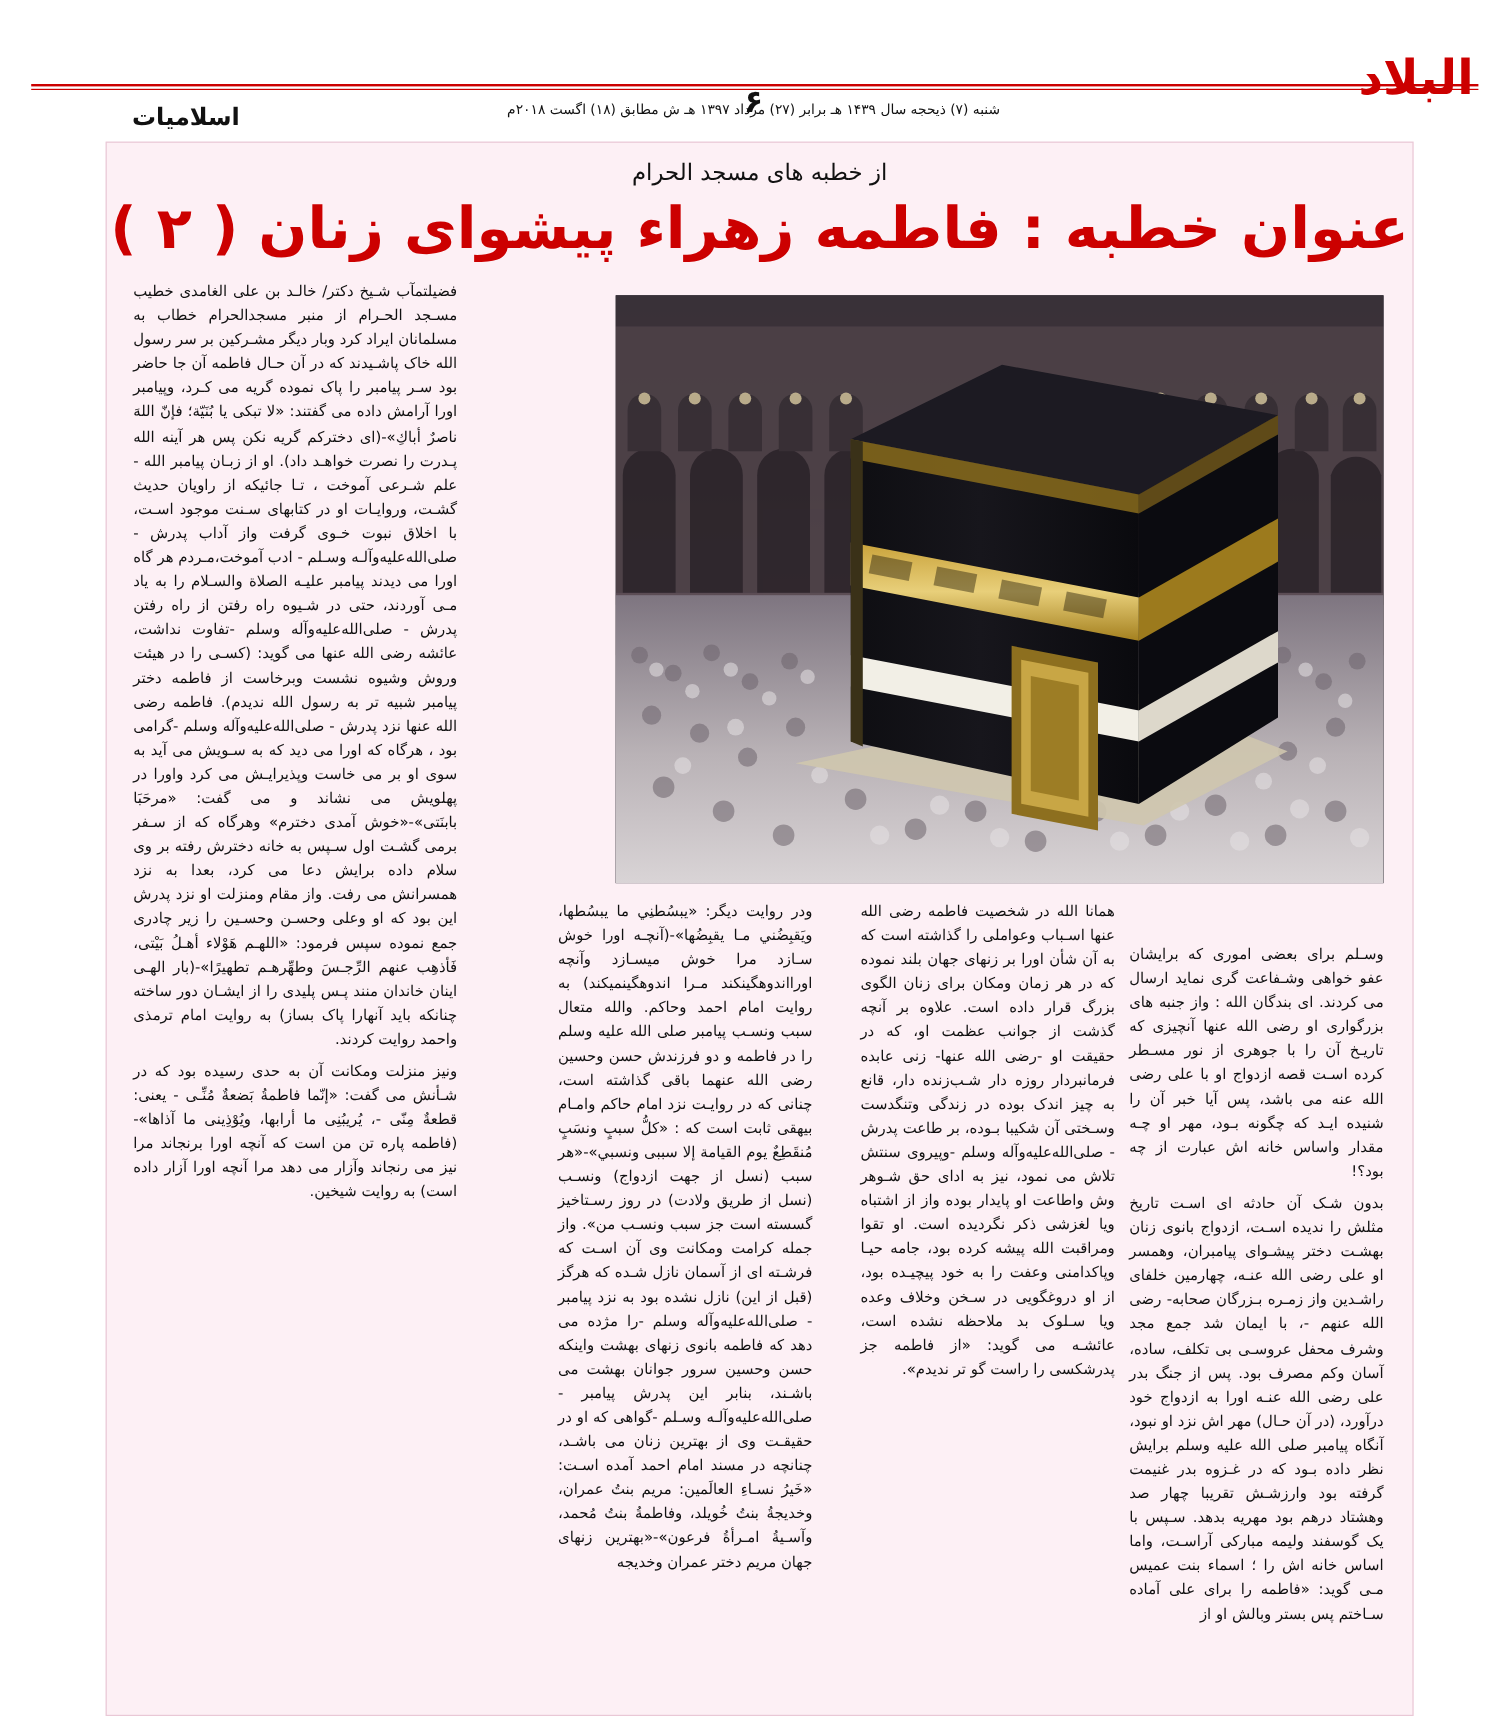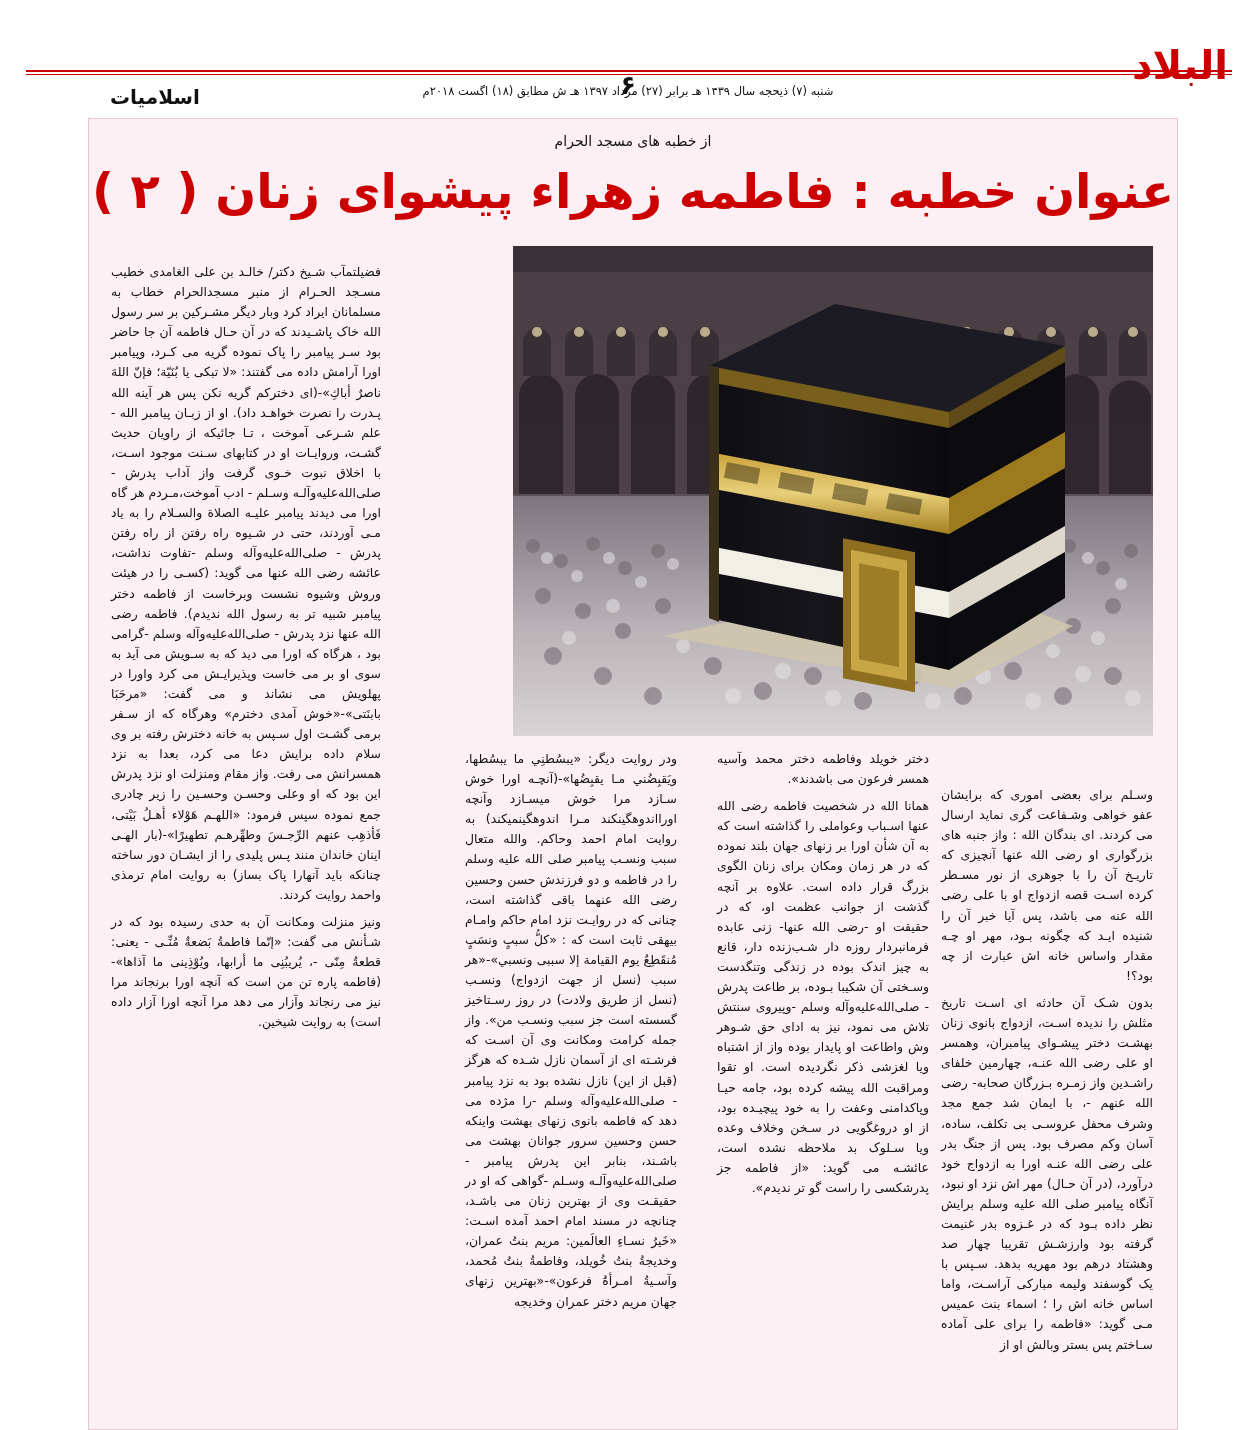--- a/index.html
+++ b/index.html
@@ -93,21 +93,21 @@
     border: 1px solid #e9c8d6;
     box-sizing: border-box;
   }
 
   
   .kicker {
     position: absolute;
     top: 14px;
     width: 100%;
     text-align: center;
-    font-size: 14px;
+    font-size: 19px;
     color: #111;
     direction: rtl;
     margin-left: 24px;
   }
   .headline {
     position: absolute;
     top: 44px;
     width: 100%;
     text-align: center;
     font-size: 48px;
@@ -134,21 +134,21 @@
     position: absolute;
     font-size: 12.4px;
     line-height: 1.62;
     text-align: justify;
     direction: rtl;
     color: #111;
   }
   .col p { margin: 0 0 7px 0; }
 
   .col-lead {
-    top: 143px;
+    top: 114px;
     left: 22px;
     width: 270px;
     height: 1160px;
   }
 
   
   .col-b1 { top: 666px; right: 24px;  width: 212px; height: 660px; }
   .col-b2 { top: 630px; right: 248px; width: 212px; height: 660px; }
   .col-b3 { top: 630px; right: 500px; width: 212px; height: 660px; }
 </style>
@@ -359,21 +359,20 @@
     <p>فضیلتمآب شـیخ دکتر/ خالـد بن علی الغامدی خطیب مسـجد الحـرام از منبر مسجدالحرام خطاب به مسلمانان ایراد کرد وبار دیگر مشـرکین بر سر رسول الله خاک پاشـیدند که در آن حـال فاطمه آن جا حاضر بود سـر پیامبر را پاک نموده گریه می کـرد، وپیامبر اورا آرامش داده می گفتند: «لا تبکی یا بُنَیّة؛ فإنّ اللهَ ناصرٌ أباكِ»-(ای دخترکم گریه نکن پس هر آینه الله پـدرت را نصرت خواهـد داد). او از زبـان پیامبر الله - علم شـرعی آموخت ، تـا جائیکه از راویان حدیث گشـت، وروایـات او در کتابهای سـنت موجود اسـت، با اخلاق نبوت خـوی گرفت واز آداب پدرش - صلی‌الله‌علیه‌وآلـه وسـلم - ادب آموخت،مـردم هر گاه اورا می دیدند پیامبر علیـه الصلاة والسـلام را به یاد مـی آوردند، حتی در شـیوه راه رفتن از راه رفتن پدرش - صلی‌الله‌علیه‌وآله وسلم -تفاوت نداشت، عائشه رضی الله عنها می گوید: (کسـی را در هیئت وروش وشیوه نشست وبرخاست از فاطمه دختر پیامبر شبیه تر به رسول الله ندیدم). فاطمه رضی الله عنها نزد پدرش - صلی‌الله‌علیه‌وآله وسلم -گرامی بود ، هرگاه که اورا می دید که به سـویش می آید به سوی او بر می خاست وپذیرایـش می کرد واورا در پهلویش می نشاند و می گفت: «مرحَبَا بابنَتی»-«خوش آمدی دخترم» وهرگاه که از سـفر برمی گشـت اول سـپس به خانه دخترش رفته بر وی سلام داده برایش دعا می کرد، بعدا به نزد همسرانش می رفت. واز مقام ومنزلت او نزد پدرش این بود که او وعلی وحسـن وحسـین را زیر چادری جمع نموده سپس فرمود: «اللهـم هَوْلاء أهـلُ بَیْتی، فَأذهِب عنهم الرِّجـسَ وطهِّرهـم تطهیرًا»-(بار الهـی اینان خاندان منند پـس پلیدی را از ایشـان دور ساخته چنانکه باید آنهارا پاک بساز) به روایت امام ترمذی واحمد روایت کردند.</p>
     <p>ونیز منزلت ومکانت آن به حدی رسیده بود که در شـأنش می گفت: «إنّما فاطمةُ بَضعةٌ مُنِّـی - یعنی: قطعةٌ مِنّی -، یُریبُنِی ما أرابها، ويُوْذِینی ما آذاها»-(فاطمه پاره تن من است که آنچه اورا برنجاند مرا نیز می رنجاند وآزار می دهد مرا آنچه اورا آزار داده است) به روایت شیخین.</p>
   </div>
 
   <div class="col col-b1">
     <p>وسـلم برای بعضی اموری که برایشان عفو خواهی وشـفاعت گری نماید ارسال می کردند. ای بندگان الله : واز جنبه های بزرگواری او رضی الله عنها آنچیزی که تاریـخ آن را با جوهری از نور مسـطر کرده اسـت قصه ازدواج او با علی رضی الله عنه می باشد، پس آیا خبر آن را شنیده ایـد که چگونه بـود، مهر او چـه مقدار واساس خانه اش عبارت از چه بود؟!</p>
     <p>بدون شـک آن حادثه ای اسـت تاریخ مثلش را ندیده اسـت، ازدواج بانوی زنان بهشـت دختر پیشـوای پیامبران، وهمسر او علی رضی الله عنـه، چهارمین خلفای راشـدین واز زمـره بـزرگان صحابه- رضی الله عنهم -، با ایمان شد جمع مجد وشرف محفل عروسـی بی تکلف، ساده، آسان وکم مصرف بود. پس از جنگ بدر علی رضی الله عنـه اورا به ازدواج خود درآورد، (در آن حـال) مهر اش نزد او نبود، آنگاه پیامبر صلی الله علیه وسلم برایش نظر داده بـود که در غـزوه بدر غنیمت گرفته بود وارزشـش تقریبا چهار صد وهشتاد درهم بود مهریه بدهد. سـپس با یک گوسفند ولیمه مبارکی آراسـت، واما اساس خانه اش را ؛ اسماء بنت عمیس مـی گوید: «فاطمه را برای علی آماده سـاختم پس بستر وبالش او از</p>
   </div>
 
   <div class="col col-b2">
-    <p>دختر خویلد وفاطمه دختر محمد وآسیه همسر فرعون می باشدند».</p>
     <p>همانا الله در شخصیت فاطمه رضی الله عنها اسـباب وعواملی را گذاشته است که به آن شأن اورا بر زنهای جهان بلند نموده که در هر زمان ومکان برای زنان الگوی بزرگ قرار داده است.  علاوه بر آنچه گذشت از جوانب عظمت او، که در حقیقت او -رضی الله عنها- زنی عابده فرمانبردار روزه دار شـب‌زنده دار، قانع به چیز اندک بوده در زندگی وتنگدست وسـختی آن شکیبا بـوده، بر طاعت پدرش - صلی‌الله‌علیه‌وآله وسلم -وپیروی سنتش تلاش می نمود، نیز به ادای حق شـوهر وش واطاعت او پایدار بوده واز از اشتباه ویا لغزشی ذکر نگردیده است. او تقوا ومراقبت الله پیشه کرده بود، جامه حیـا وپاکدامنی وعفت را به خود پیچیـده بود، از او دروغگویی در سـخن وخلاف وعده ویا سـلوک بد ملاحظه نشده است، عائشـه می گوید:  «از فاطمه جز پدرشکسی را راست گو تر ندیدم».</p>
   </div>
 
   <div class="col col-b3">
     <p>ودر روایت دیگر: «يبسُطنِي ما يبسُطها، ويَقبِضُني مـا يقبِضُها»-(آنچـه اورا خوش سـازد مرا خوش میسـازد وآنچه اورااندوهگینکند مـرا اندوهگینمیکند) به روایت امام احمد وحاکم. والله متعال سبب ونسـب پیامبر صلی الله علیه وسلم را در فاطمه و دو فرزندش حسن وحسین رضی الله عنهما باقی گذاشته است، چنانی که در روایـت نزد امام حاکم وامـام بیهقی ثابت است که : «كلُّ سببٍ ونسَبٍ مُنقَطِعٌ یوم القیامة إلا سببی ونسبي»-«هر سبب (نسل از جهت ازدواج) ونسـب (نسل از طریق ولادت) در روز رسـتاخیز گسسته است جز سبب ونسـب من». واز جمله کرامت ومکانت وی آن اسـت که فرشـته ای از آسمان نازل شـده که هرگز (قبل از این) نازل نشده بود به نزد پیامبر - صلی‌الله‌علیه‌وآله وسلم -را مژده می دهد که فاطمه بانوی زنهای بهشت واینکه حسن وحسین سرور جوانان بهشت می باشـند، بنابر این پدرش پیامبر - صلی‌الله‌علیه‌وآلـه وسـلم -گواهی که او در حقیقـت وی از بهترین زنان می باشـد، چنانچه در مسند امام احمد آمده اسـت: «خَیرُ نسـاءِ العالَمین: مریم بنتُ عمران، وخدیجةُ بنتُ خُویلد، وفاطمةُ بنتُ مُحمد، وآسـیةُ امـرأةُ فرعون»-«بهترین زنهای جهان مریم دختر عمران وخدیجه</p>
   </div>
 
 </div>
 
 </body></html>

